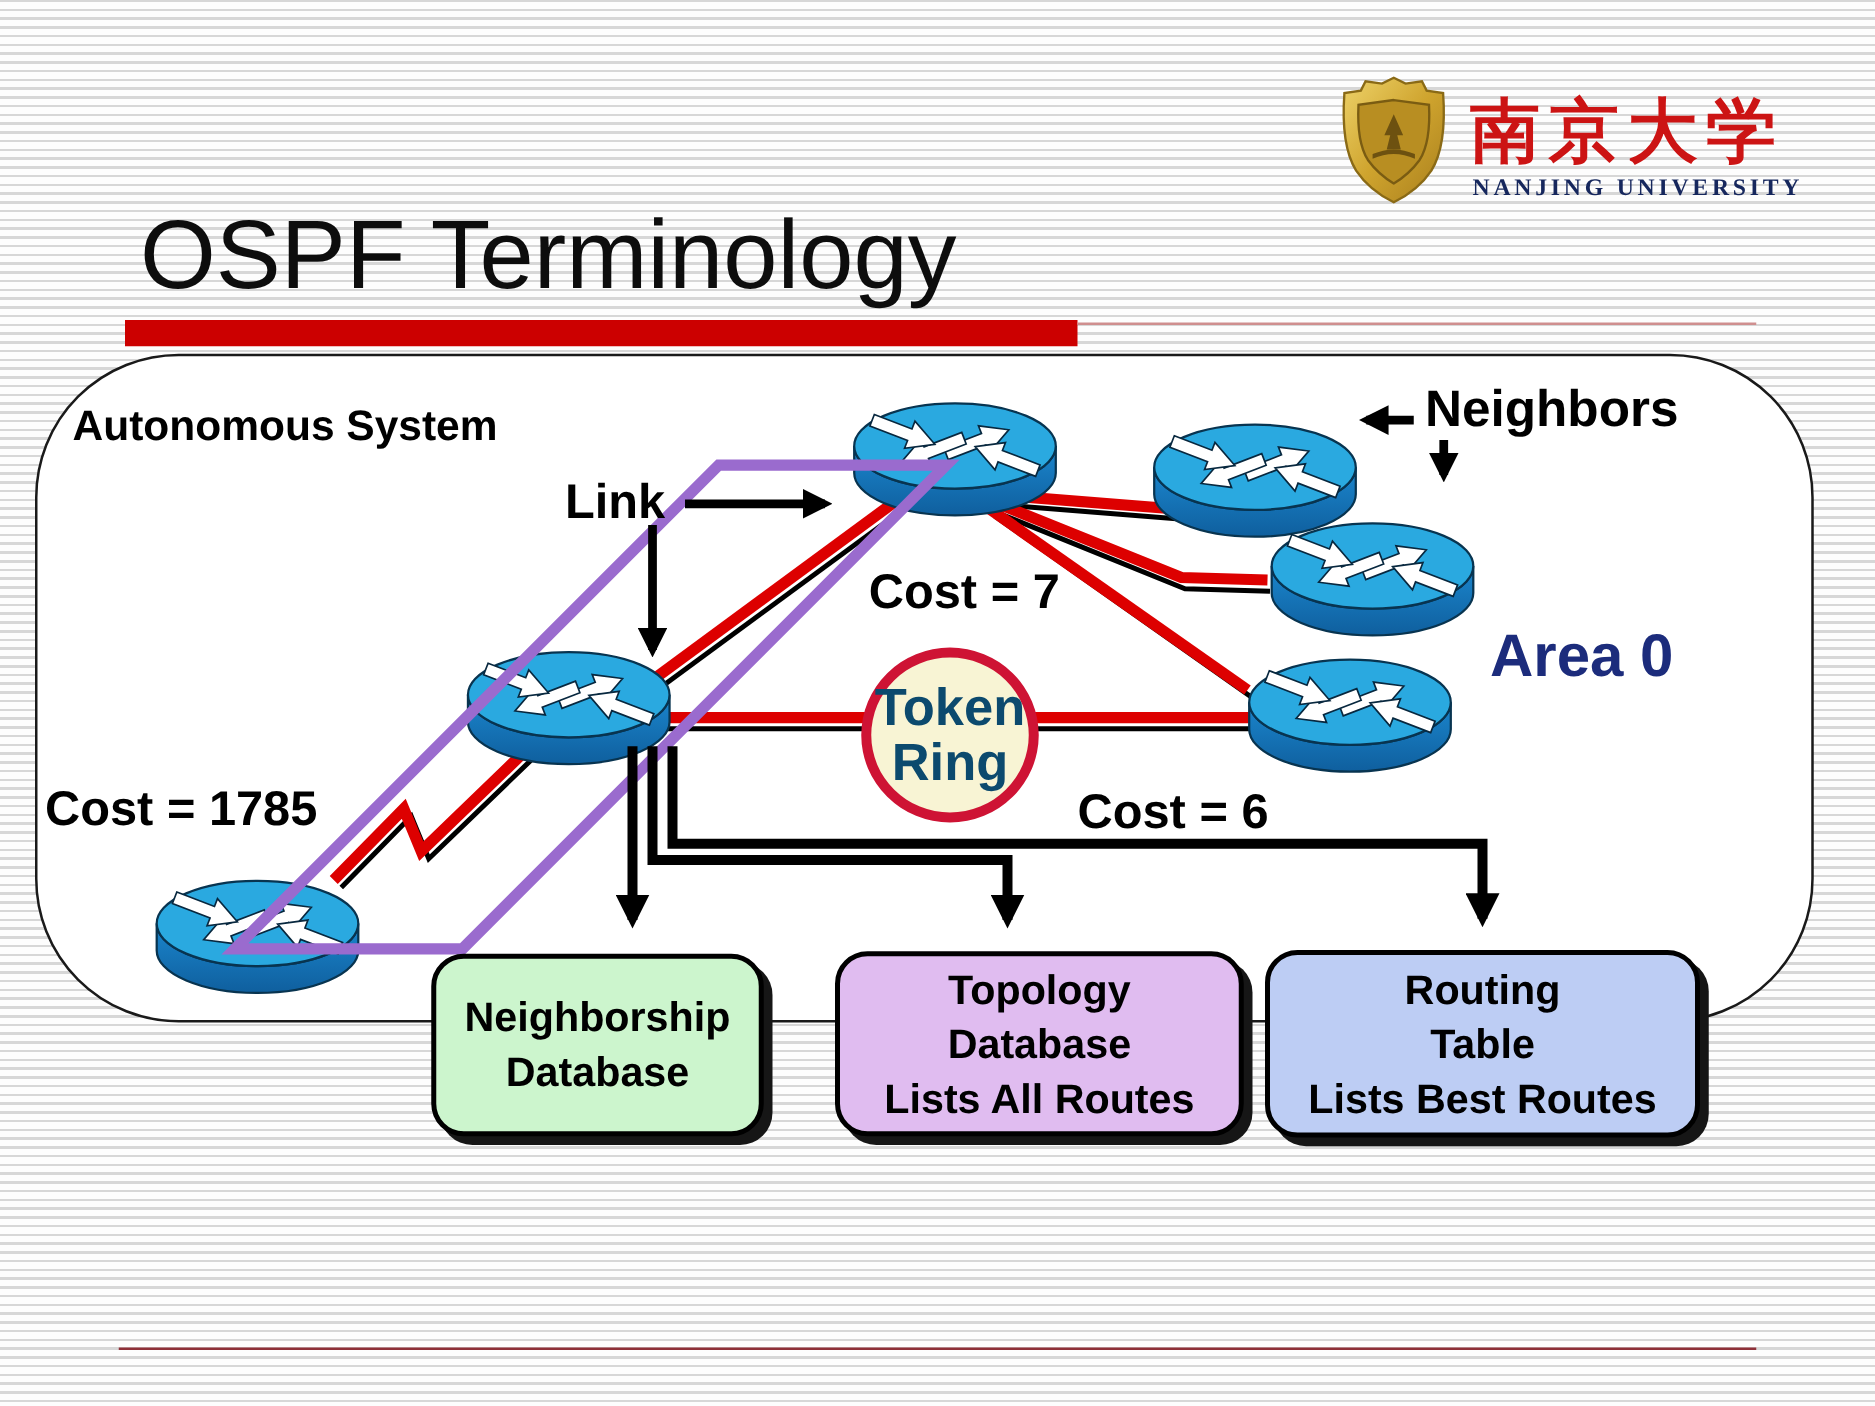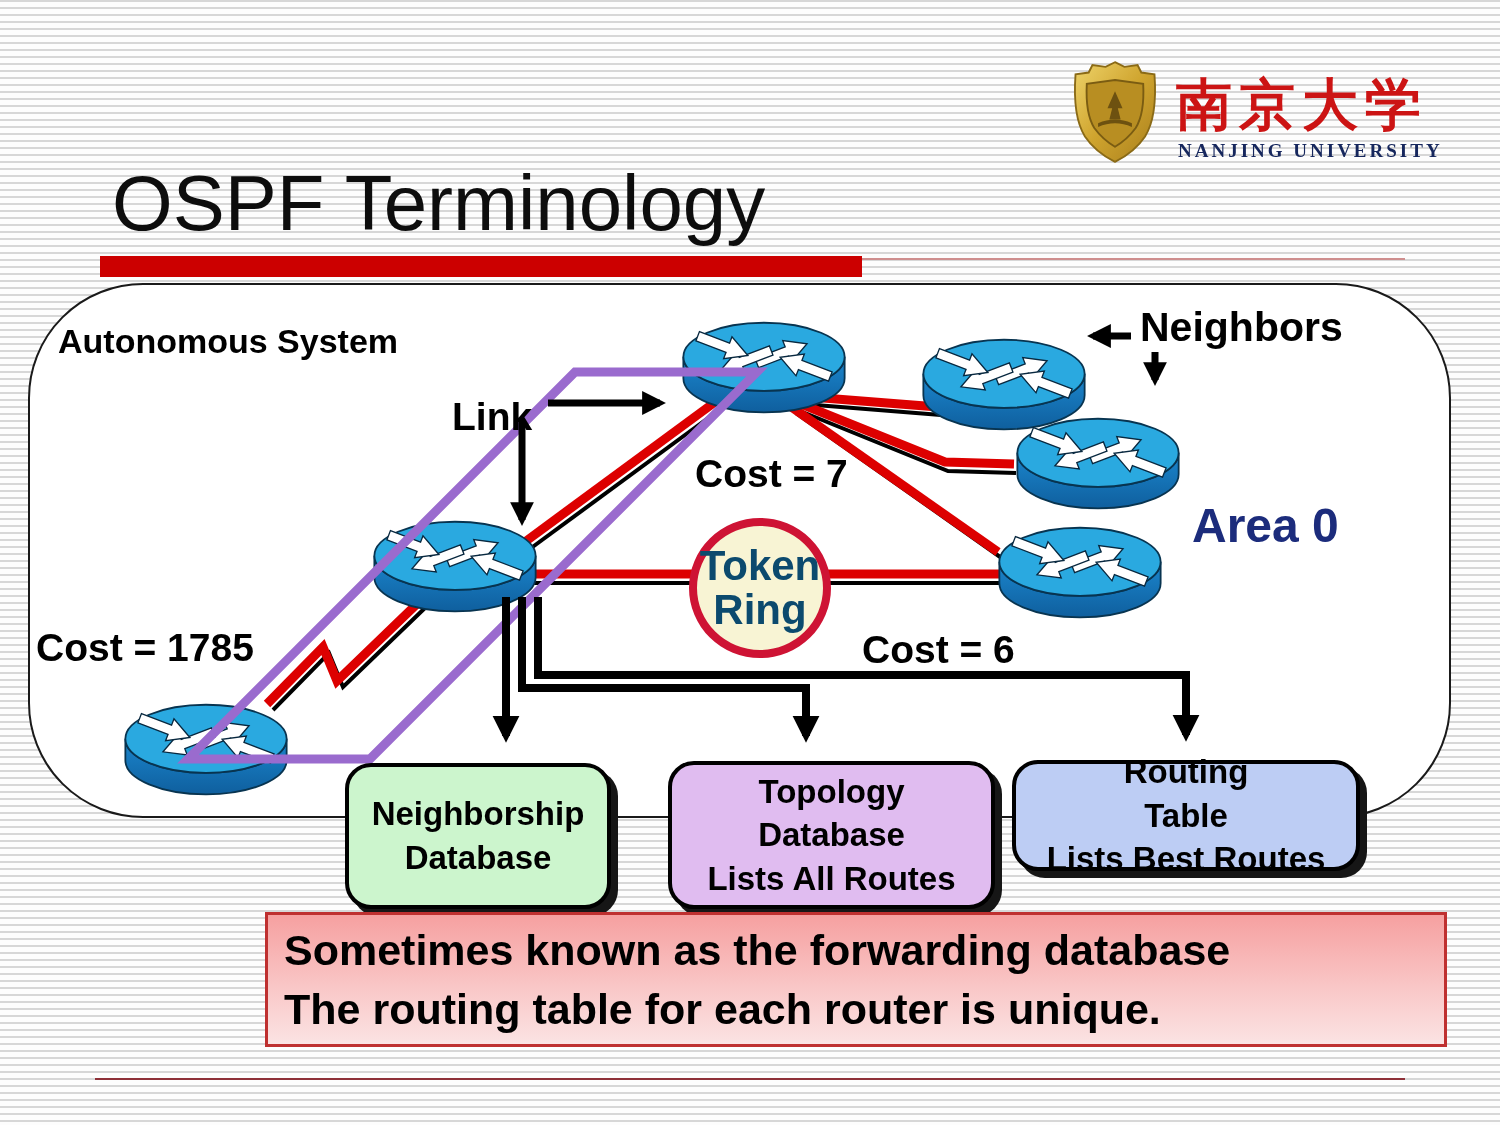--- a/index.html
+++ b/index.html
@@ -33,41 +33,41 @@
     background:#ffffff;border:2px solid #1a1a1a;border-radius:115px;
   }
   
   .overlay{position:absolute;left:0;top:0;width:1500px;height:1125px;pointer-events:none;}
   
   .lbl{position:absolute;font-weight:700;color:#000;white-space:nowrap;}
   .lbl-as{left:58px;top:322px;font-size:34px;}
   .lbl-area{color:#1c2c7c;font-size:48px;}
   .lbl-area1{left:115px;top:436px;}
   .lbl-area0{left:1192px;top:498px;}
-  .lbl-link{left:452px;top:395px;font-size:39px;}
+  .lbl-link{left:452px;top:380px;font-size:39px;}
   .lbl-cost10{left:695px;top:452px;font-size:39px;}
   .lbl-cost1785{left:36px;top:626px;font-size:39px;}
   .lbl-cost6{left:862px;top:628px;font-size:39px;}
   .lbl-neighbors{left:1140px;top:304px;font-size:41px;}
   
   .token-ring{
     position:absolute;left:689px;top:518px;width:142px;height:140px;border-radius:50%;
     background:#f8f4d4;border:8px solid #ce1334;box-sizing:border-box;
     display:flex;flex-direction:column;align-items:center;justify-content:center;
     font-size:42px;font-weight:700;line-height:1.05;color:#0c4a6e;
   }
   
   .db-box{
     position:absolute;box-sizing:border-box;border:4px solid #000;border-radius:26px;
     box-shadow:7px 7px 0 #161616;display:flex;flex-direction:column;align-items:center;
     justify-content:center;text-align:center;font-size:33px;font-weight:700;line-height:1.32;color:#000;
   }
   .db-green{left:345px;top:763px;width:266px;height:146px;background:#ccf5cd;}
   .db-purple{left:668px;top:761px;width:327px;height:148px;background:#e0bcf0;}
-  .db-blue{left:1012px;top:760px;width:348px;height:111px;background:#bdcdf4;}
+  .db-blue{left:1012px;top:760px;width:348px;height:150px;background:#bdcdf4;}
   
   .note-box{
     position:absolute;left:265px;top:912px;width:1182px;height:135px;box-sizing:border-box;
     border:3px solid #bf3030;background:linear-gradient(180deg,#f6a0a0 0%,#f9c6c6 55%,#fbe3e3 100%);
     display:flex;flex-direction:column;justify-content:center;padding-left:16px;
     font-size:43px;font-weight:700;line-height:1.36;color:#000;
   }
 </style>
 </head>
 <body>
@@ -181,19 +181,15 @@
     <span>Topology</span>
     <span>Database</span>
     <span>Lists All Routes</span>
   </div>
   <div class="db-box db-blue">
     <span>Routing</span>
     <span>Table</span>
     <span>Lists Best Routes</span>
   </div>
 
-  <div class="note-box">
-    <span>Sometimes known as the forwarding database</span>
-    <span>The routing table for each router is unique.</span>
-  </div>
 
   <div class="bottom-rule"></div>
 </div>
 
 </body></html>

